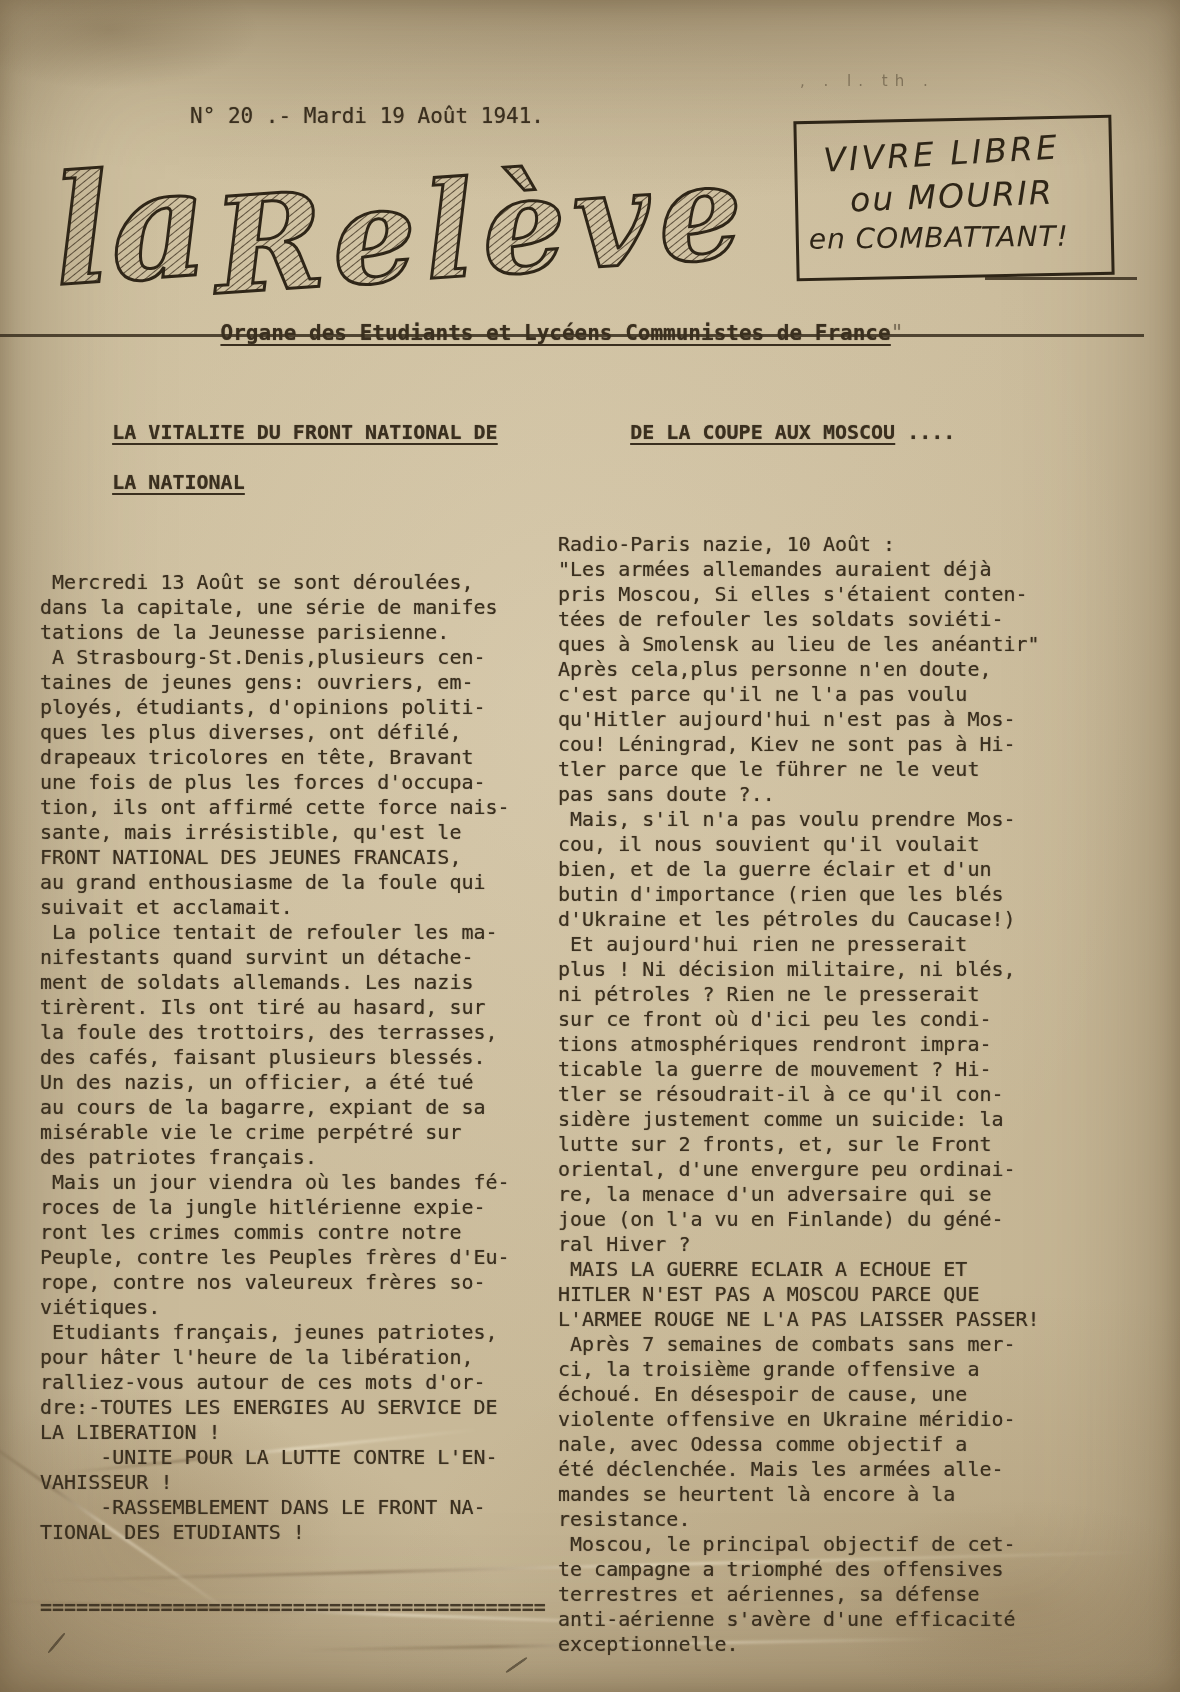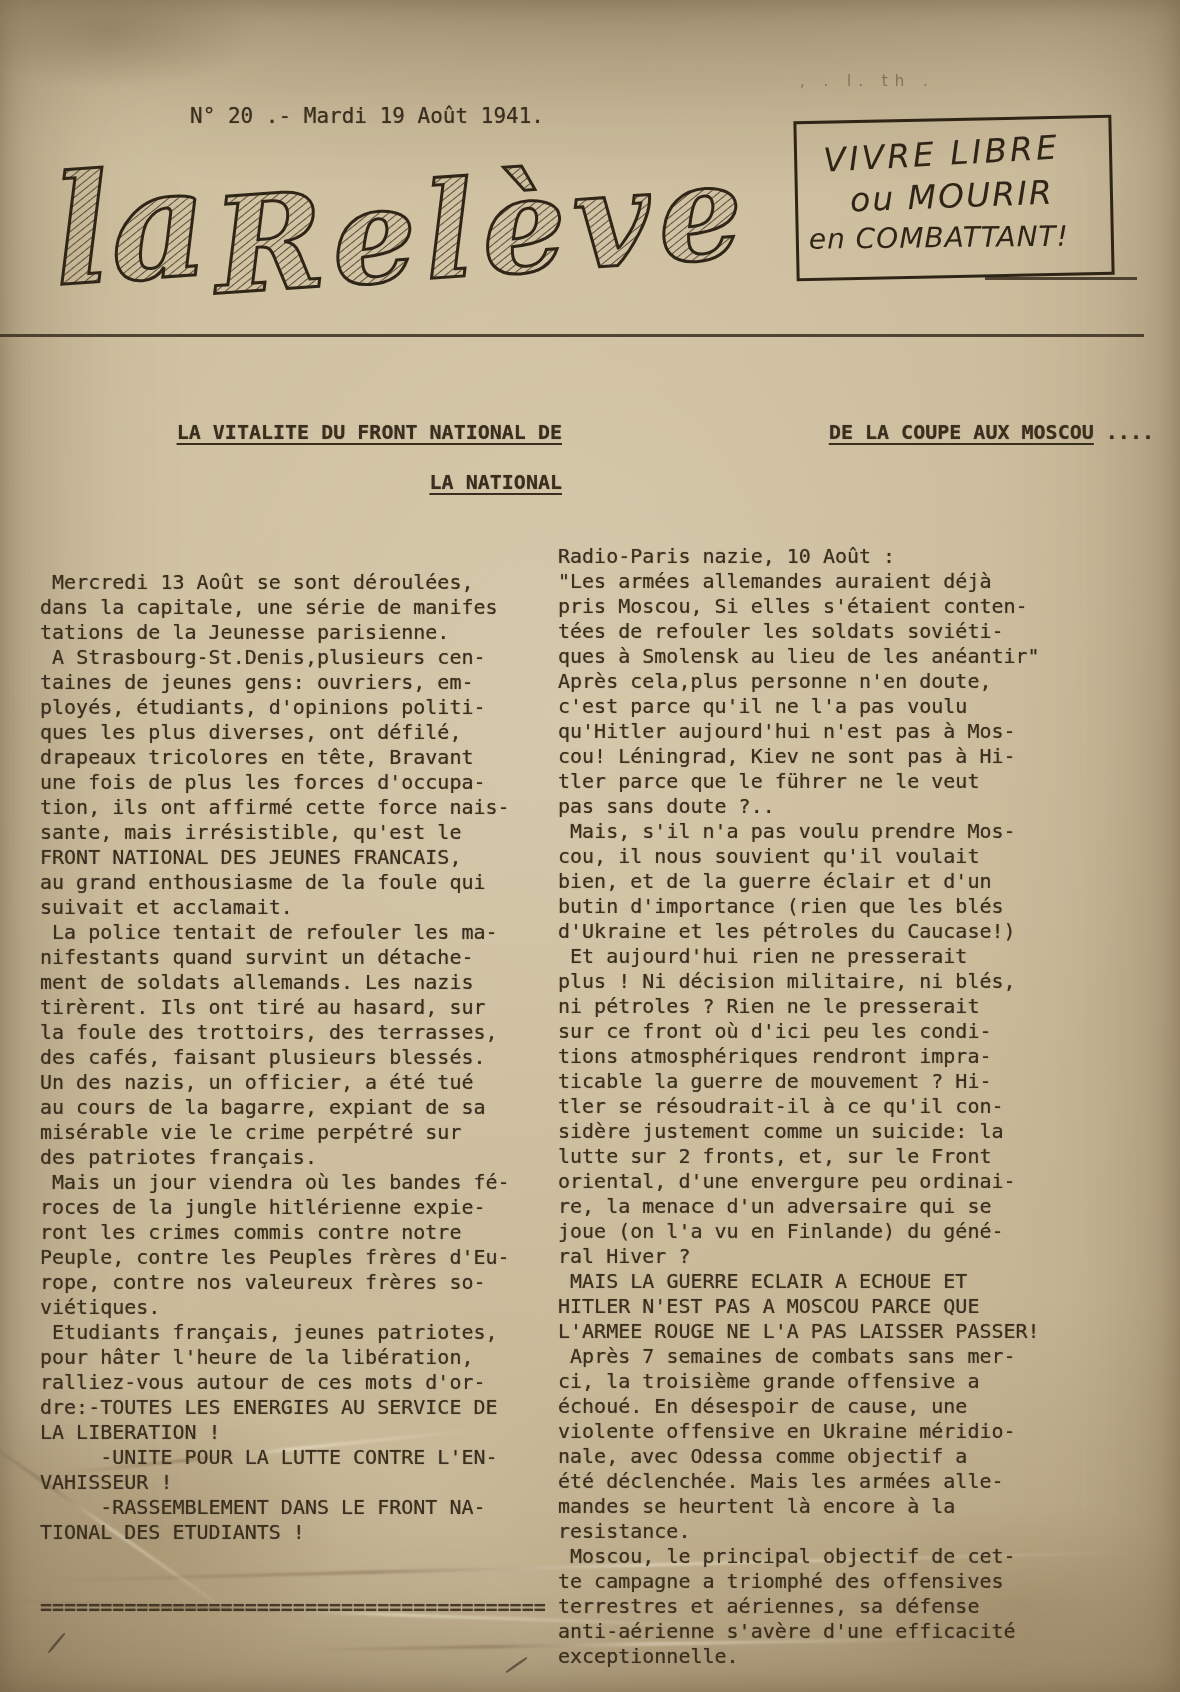--- a/index.html
+++ b/index.html
@@ -11,21 +11,21 @@
       radial-gradient(ellipse 700px 420px at 3% 99%, rgba(115,90,55,.30), transparent 70%),
       radial-gradient(ellipse 1100px 260px at 50% 0%, rgba(100,80,50,.22), transparent 78%),
       radial-gradient(ellipse 820px 1000px at 48% 42%, rgba(241,231,208,.28), transparent 72%),
       linear-gradient(135deg,#d0c2a1 0%,#cbbc9c 45%,#c3b391 100%);
     box-shadow: inset 0 0 150px rgba(85,65,38,.52), inset 0 0 28px rgba(85,65,38,.38);
   }
   .tw{white-space:pre-wrap;font-size:20px;line-height:25px;
       text-shadow:0 0 1px rgba(58,47,31,.65);}
   .bold{font-weight:bold;}
   .u{text-decoration:underline;text-decoration-thickness:2px;text-underline-offset:4px;}
-  .center{text-align:right;}
+  .center{text-align:left;}
   .abs{position:absolute;}
   .col{position:absolute;top:345px;}
   .col-left{left:40px;width:522px;}
   .col-right{left:558px;width:596px;}
   .rule{position:absolute;background:#3a2f1f;opacity:.85;}
   .stain{position:absolute;border-radius:50%;pointer-events:none;}
   .crease{position:absolute;height:3px;pointer-events:none;filter:blur(1px);
     background:linear-gradient(90deg,transparent,rgba(96,75,48,.38) 30%,rgba(255,248,228,.45) 55%,transparent);}
   .tear{position:absolute;width:0;height:26px;border-left:3px solid rgba(46,37,23,.55);
         border-radius:40%;pointer-events:none;}
@@ -37,21 +37,21 @@
   .slogan-line{display:block;}
   .sl1{font-size:33px;margin:12px 0 0 26px;transform:rotate(-2deg);letter-spacing:3px;}
   .sl2{font-size:33px;margin:4px 0 0 52px;transform:rotate(-1deg);letter-spacing:2px;}
   .sl3{font-size:28px;margin:6px 0 0 10px;transform:rotate(.5deg);letter-spacing:1px;}
   .issue-line{left:190px;top:104px;font-size:21px;}
   .subtitle{left:170px;top:296px;font-size:21px;font-weight:bold;}
   .stray-quote{opacity:.55;font-weight:normal;}
   .pencil{left:800px;top:72px;font-size:15px;letter-spacing:7px;opacity:.45;
           font-family:"DejaVu Sans",sans-serif;text-align:right;}
   .divider{letter-spacing:0px;font-weight:bold;opacity:.9;}
-  .rbody{margin-top:24px;}
+  .rbody{margin-top:12px;}
 </style>
 </head>
 <body>
 
 <div class="paper">
 
   <div class="stain" style="left:-70px;top:1370px;width:430px;height:330px;
               background:radial-gradient(ellipse at center, rgba(120,95,58,.24), transparent 65%);"></div>
   <div class="stain" style="left:810px;top:1490px;width:430px;height:230px;
               background:radial-gradient(ellipse at center, rgba(115,90,55,.20), transparent 65%);"></div>
@@ -82,20 +82,23 @@
   </svg>
 
   <div class="slogan-box">
     <span class="slogan-line sl1">VIVRE LIBRE</span>
     <span class="slogan-line sl2">ou MOURIR</span>
     <span class="slogan-line sl3">en COMBATTANT!</span>
   </div>
 
   <div class="rule" style="left:985px;top:277px;width:152px;height:3px;"></div>
 
+  <div class="abs subtitle tw">
+    <span class="u">Organe des Etudiants et Lycéens Communistes de France</span><span class="stray-quote">"</span>
+  </div>
   <div class="rule" style="left:0;top:334px;width:1144px;height:3px;"></div>
 
   <div class="col col-left tw">
     <div class="center bold">
       <span class="u">LA VITALITE DU FRONT NATIONAL DE</span><br>
       <span class="u">LA NATIONAL</span>
     </div>
     <div> Mercredi 13 Août se sont déroulées,
 dans la capitale, une série de manifes
 tations de la Jeunesse parisienne.

